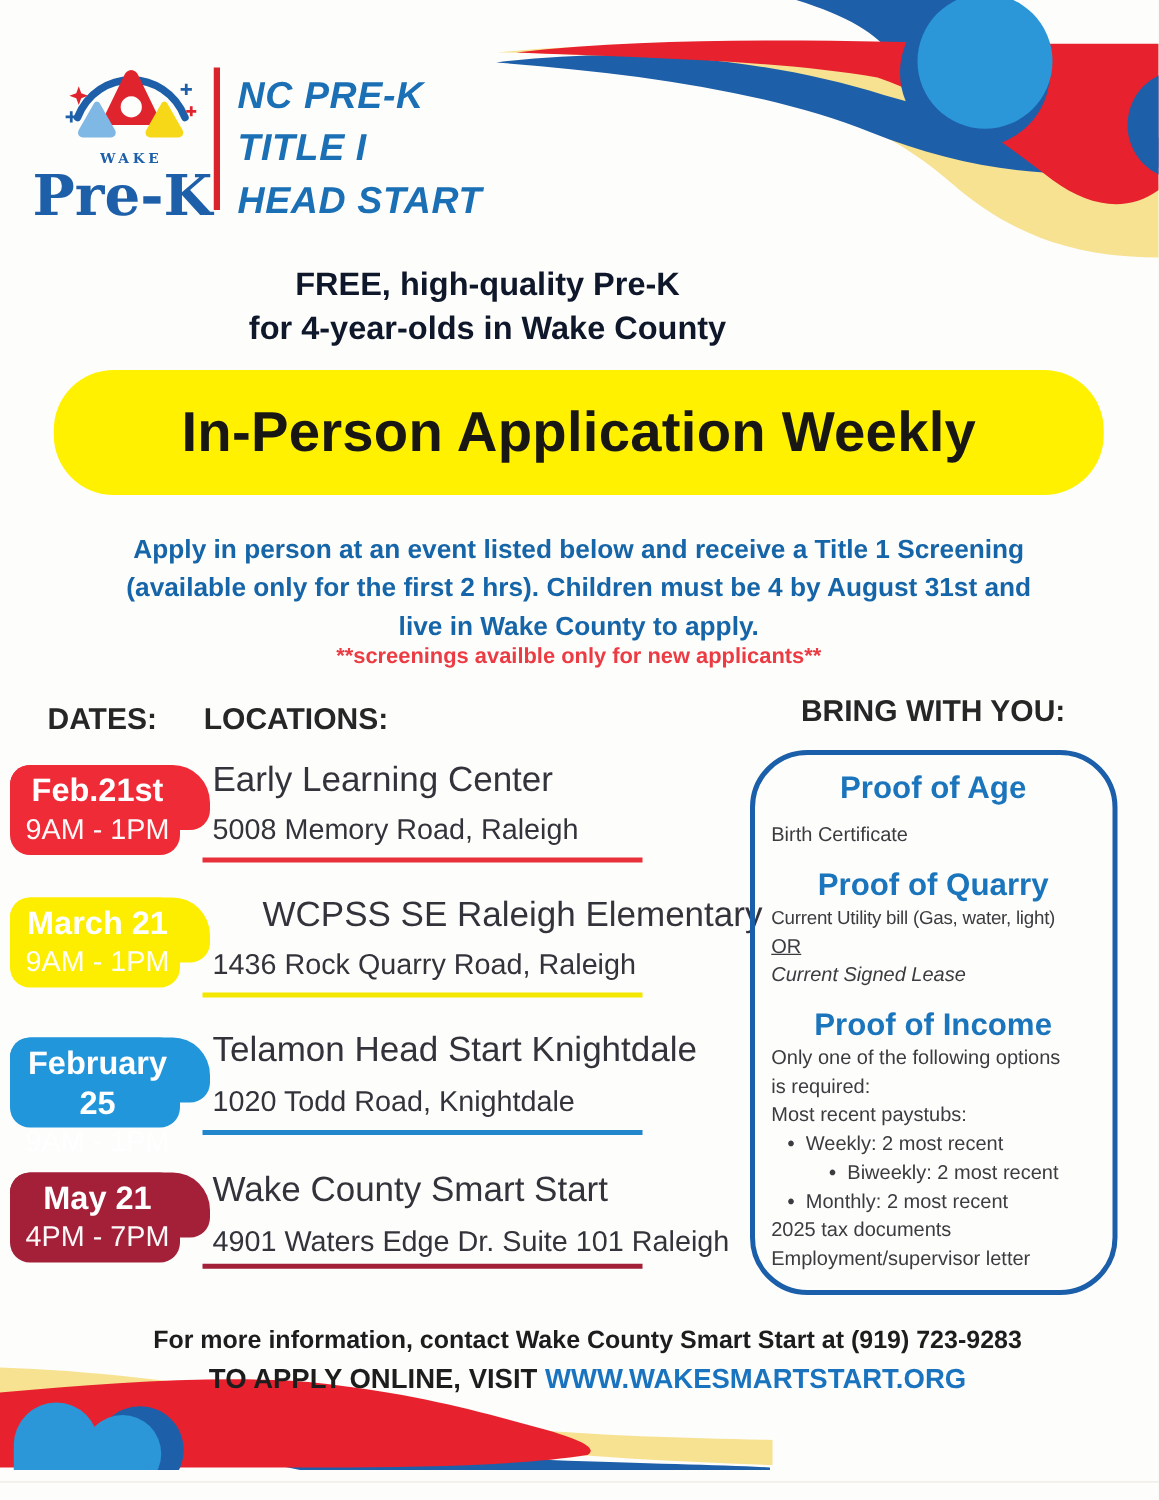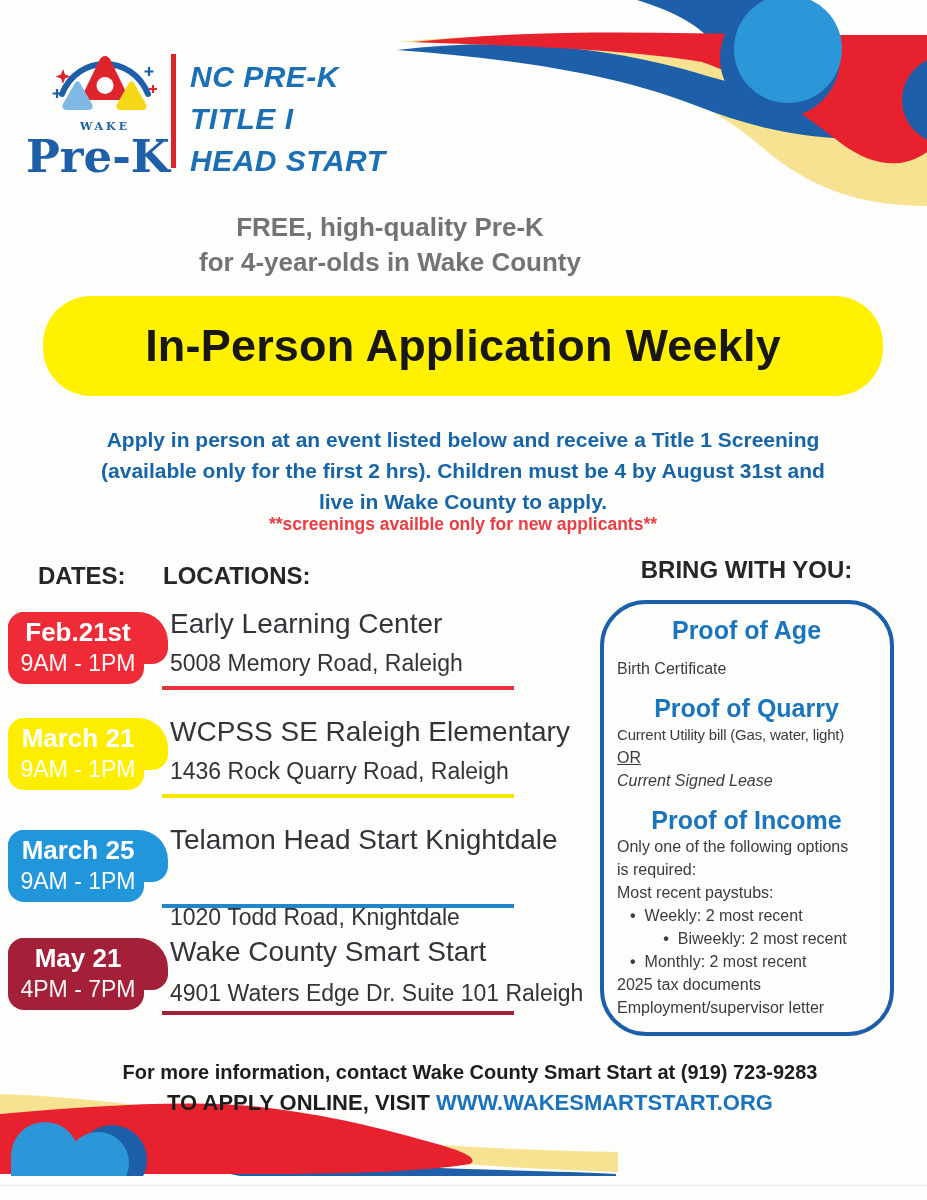--- a/index.html
+++ b/index.html
@@ -16,21 +16,21 @@
                  letter-spacing:3px; color:#1d5fa9; }
   .logo-prek   { left:16px; top:130px; width:164px; text-align:center;
                  font-family:"DejaVu Serif", serif; font-weight:bold; font-size:45px;
                  color:#1d5fa9; }
   .divider     { left:171px; top:54px; width:5px; height:114px; background:#d9242b; }
   .program     { left:190px; top:56px; font-size:30px; font-weight:bold;
                  color:#1a6fb5; line-height:42px; letter-spacing:0.5px;font-style:italic; }
 
   
   .tagline { left:40px; top:210px; width:700px; text-align:center;
-             font-size:26px; font-weight:bold; color:#737373; line-height:35px; }
+             font-size:26px; font-weight:bold; color:#0f172a; line-height:35px; }
 
   
   .banner { left:43px; top:296px; width:840px; height:100px; background:#fff100;
             border-radius:48px; display:flex; align-items:center; justify-content:center; }
   .banner span { font-size:45px; font-weight:bold; color:#181714; letter-spacing:0.2px; }
 
   
   .intro { left:48px; top:424px; width:830px; text-align:center;
            font-size:21px; font-weight:bold; color:#1565a8; line-height:31px; }
   .note  { left:48px; top:514px; width:830px; text-align:center;
@@ -158,34 +158,34 @@
   <div class="abs loc-rule" style="top: 686px; background: rgb(232, 48, 58);"></div>
 
   <div class="abs chip" style="top:718px;">
     <div class="chip-lobe" style="background: rgb(253, 238, 0);"></div>
     <div class="chip-body" style="background: rgb(253, 238, 0);"></div>
     <div class="chip-text">
       <div class="chip-date">March 21</div>
       <div class="chip-time">9AM - 1PM</div>
     </div>
   </div>
-  <div class="abs loc-name" style="top:716px;">WCPSS SE Raleigh Elementary</div>
+  <div class="abs loc-name" style="top:716px;margin-left:40px;">WCPSS SE Raleigh Elementary</div>
   <div class="abs loc-addr" style="top:758px;">1436 Rock Quarry Road, Raleigh</div>
   <div class="abs loc-rule" style="top: 794px; background: rgb(243, 230, 0);"></div>
 
   <div class="abs chip" style="top:830px;">
     <div class="chip-lobe" style="background: rgb(33, 150, 219);"></div>
     <div class="chip-body" style="background: rgb(33, 150, 219);"></div>
     <div class="chip-text">
-      <div class="chip-date">March 25</div>
+      <div class="chip-date">February 25</div>
       <div class="chip-time">9AM - 1PM</div>
     </div>
   </div>
   <div class="abs loc-name" style="top:824px;">Telamon Head Start Knightdale</div>
-  <div class="abs loc-addr" style="top:904px;">1020 Todd Road, Knightdale</div>
+  <div class="abs loc-addr" style="top:868px;">1020 Todd Road, Knightdale</div>
   <div class="abs loc-rule" style="top: 904px; background: rgb(33, 134, 204);"></div>
 
   <div class="abs chip" style="top:938px;">
     <div class="chip-lobe" style="background: rgb(163, 32, 56);"></div>
     <div class="chip-body" style="background: rgb(163, 32, 56);"></div>
     <div class="chip-text">
       <div class="chip-date">May 21</div>
       <div class="chip-time">4PM - 7PM</div>
     </div>
   </div>

